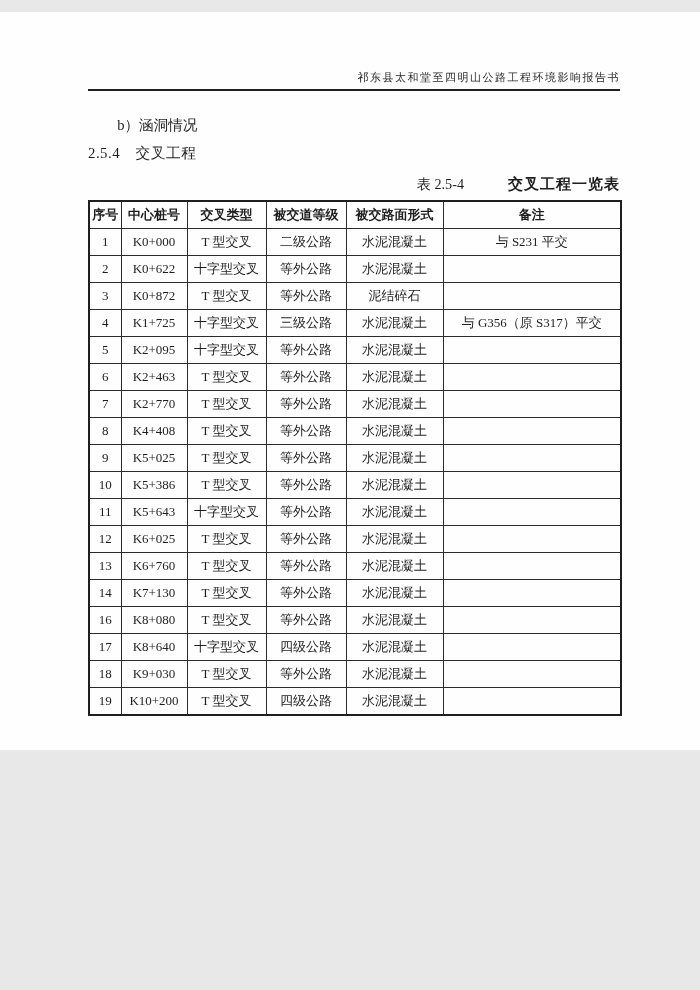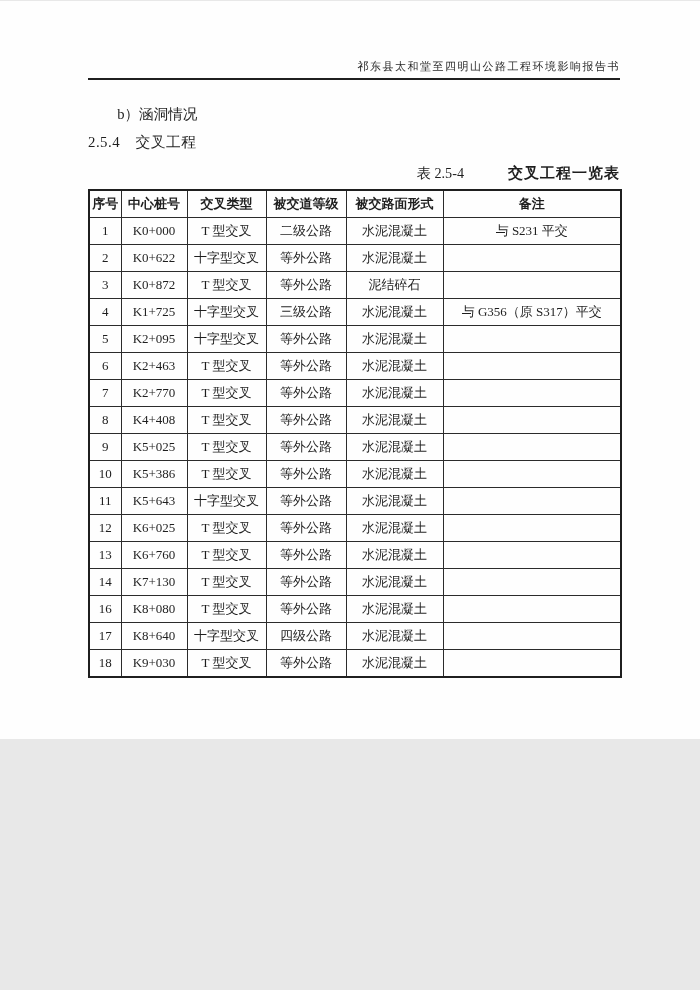--- a/index.html
+++ b/index.html
@@ -5,21 +5,21 @@
   html, body {
     margin: 0;
     padding: 0;
     background: #e8e8e8;
     font-family: "Liberation Serif", "DejaVu Serif", serif;
   }
   .page {
     position: relative;
     width: 700px;
     height: 738px;
-    margin: 1px auto;
+    margin: 12px auto;
     background: #fefefe;
     color: #1e1e1e;
     overflow: hidden;
   }
   .running-head {
     position: absolute;
     top: 58px;
     left: 88px;
     width: 532px;
     text-align: right;
@@ -277,20 +277,28 @@
             <td></td>
           </tr>
           <tr>
             <td>18</td>
             <td>K9+030</td>
             <td>T 型交叉</td>
             <td>等外公路</td>
             <td>水泥混凝土</td>
             <td></td>
           </tr>
+          <tr>
+            <td>19</td>
+            <td>K10+200</td>
+            <td>T 型交叉</td>
+            <td>四级公路</td>
+            <td>水泥混凝土</td>
+            <td></td>
+          </tr>
         </tbody>
     </table>
 
   </div>
 
   <div class="page-number">36</div>
 
 </div>
 
 </body></html>

